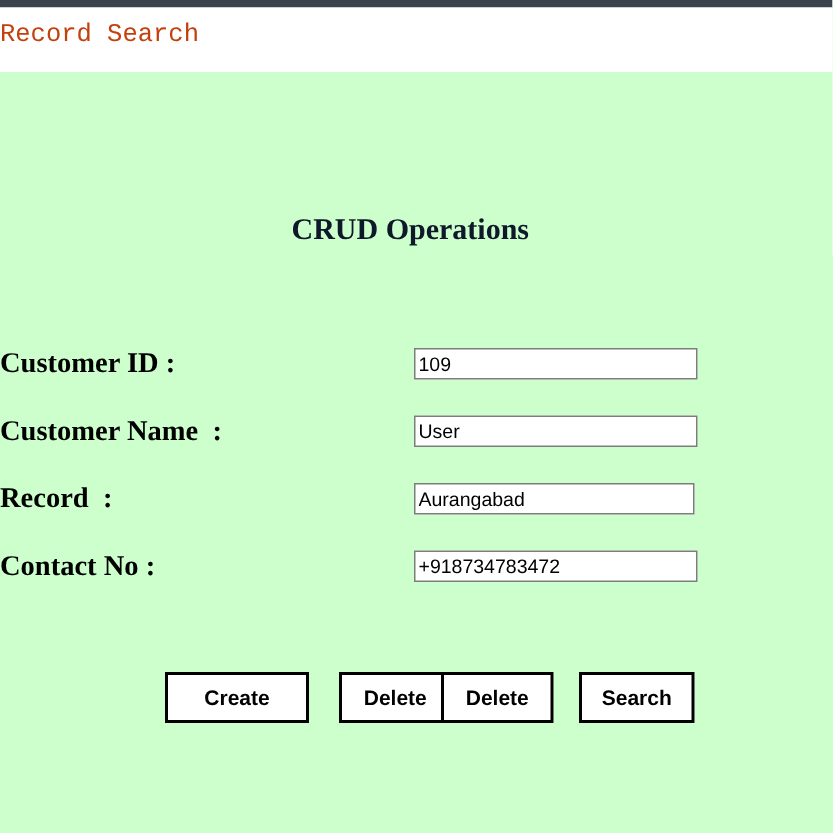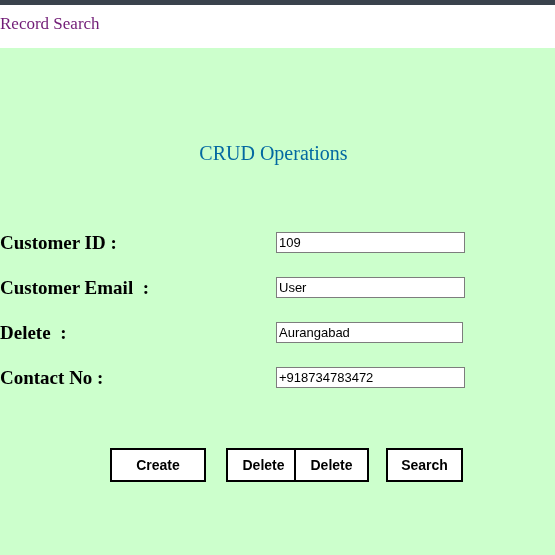--- a/index.html
+++ b/index.html
@@ -31,44 +31,44 @@
     position: absolute;
     top: 5px; left: 0;
     width: 555px;
     height: 43px;
     background: #ffffff;
   }
   .page-header-title {
     position: absolute;
     left: 0px;
     top: 9px;
-    font-family: Liberation Serif, serif;
+    font-family: Liberation Mono, monospace;
     font-size: 17px;
     line-height: 20px;
-    color: #701a75;
+    color: #c2410c;
     white-space: nowrap;
   }
   .content-area {
     position: absolute;
     top: 48px; left: 0;
     width: 555px;
     height: 507px;
     background: #ccffcc;
   }
   .form-title {
     position: absolute;
     left: 0;
     top: 93px;
     width: 547px;
     text-align: center;
     font-family: "Liberation Serif", serif;
-    font-weight: normal;
+    font-weight: bold;
     font-size: 20px;
     line-height: 24px;
-    color: #0369a1;
+    color: #0f172a;
   }
   .form-table {
     position: absolute;
     left: 0;
     top: 172px;
     width: 555px;
     border-collapse: collapse;
   }
   .form-table td {
     padding: 0;
@@ -156,29 +156,29 @@
         <tr>
           <td class="label-cell">
             <span class="field-label">Customer ID :</span>
           </td>
           <td class="input-cell">
             <input type="text" class="text-input input-id" value="109" style="">
           </td>
         </tr>
         <tr>
           <td class="label-cell">
-            <span class="field-label">Customer Email  :</span>
+            <span class="field-label">Customer Name  :</span>
           </td>
           <td class="input-cell">
             <input type="text" class="text-input input-name" value="User" style="">
           </td>
         </tr>
         <tr>
           <td class="label-cell">
-            <span class="field-label">Delete  :</span>
+            <span class="field-label">Record  :</span>
           </td>
           <td class="input-cell">
             <input type="text" class="text-input input-address" value="Aurangabad" style="">
           </td>
         </tr>
         <tr>
           <td class="label-cell">
             <span class="field-label">Contact No :</span>
           </td>
           <td class="input-cell">

